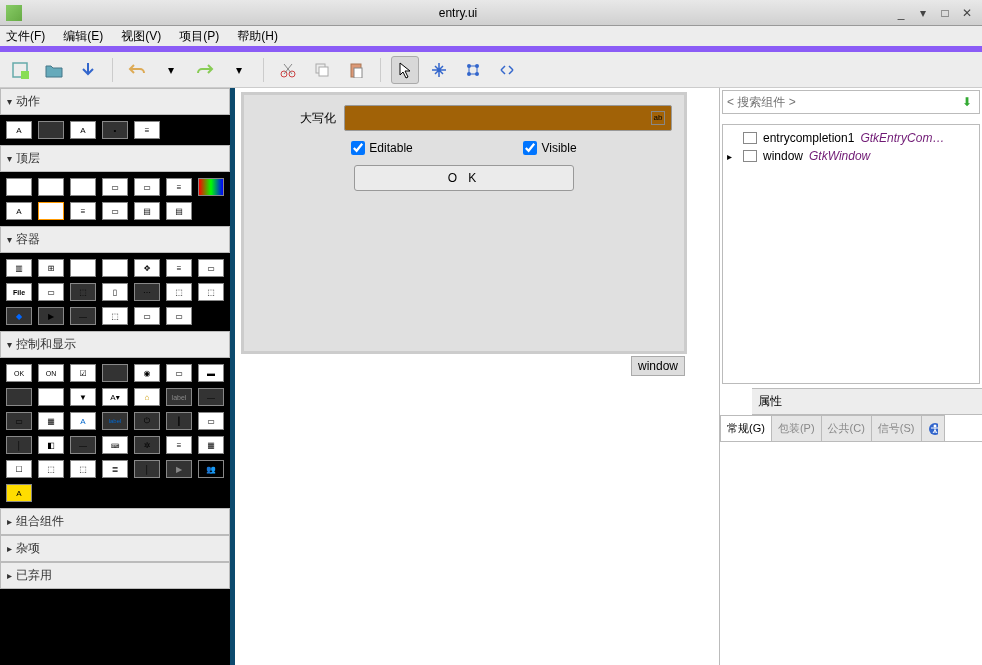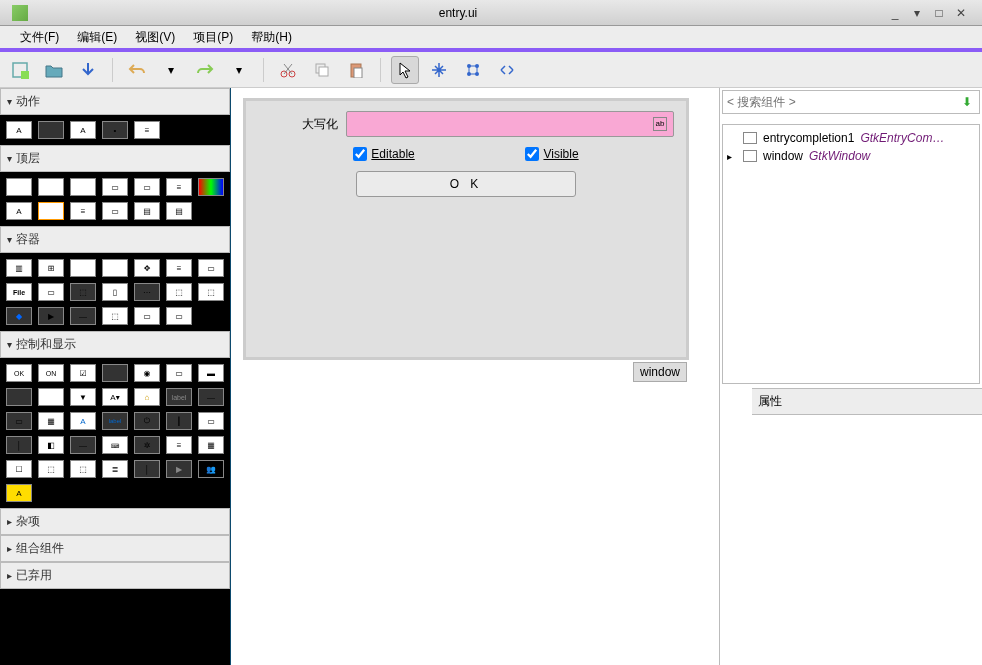--- a/index.html
+++ b/index.html
@@ -1,52 +1,52 @@
 <!DOCTYPE html>
 <html><head>
 <meta charset="utf-8">
 <style>
 * { box-sizing: border-box; margin: 0; padding: 0; font-family: sans-serif; font-size: 12px; }
 body { background: #d9d9d9; width: 982px; height: 665px; overflow: hidden; }
 
-.titlebar { height: 26px; background: linear-gradient(#e8e8e8,#d0d0d0); border-bottom: 1px solid #999; display: flex; align-items: center; padding: 0 12px; }
+.titlebar { height: 26px; background: linear-gradient(#e8e8e8,#d0d0d0); border-bottom: 1px solid #999; display: flex; align-items: center; padding: 0 6px; }
 .titlebar .app-icon { width: 16px; height: 16px; background: linear-gradient(135deg,#8c6,#6a4); margin-right: 6px; }
 .titlebar .title { flex: 1; text-align: center; font-weight: 500; }
 .titlebar .winbtn { width: 18px; height: 16px; margin-left: 4px; display: flex; align-items: center; justify-content: center; color: #444; cursor: pointer; }
 
-.menubar { height: 26px; background: #ededed; border-bottom: 4px solid #8b5cf6; display: flex; align-items: center; padding: 0 20px; gap: 18px; }
+.menubar { height: 26px; background: #ededed; border-bottom: 6px solid #8b5cf6; display: flex; align-items: center; padding: 0 6px; gap: 18px; }
 .menubar span { cursor: pointer; }
 
 .toolbar { height: 36px; background: #ededed; border-bottom: 1px solid #ccc; display: flex; align-items: center; padding: 0 6px; gap: 6px; }
 .tbtn { width: 28px; height: 28px; display: flex; align-items: center; justify-content: center; border: 1px solid transparent; border-radius: 3px; cursor: pointer; }
 .tbtn.active { background: #d8d8d8; border: 1px solid #aaa; }
 .tsep { width: 1px; height: 24px; background: #ccc; margin: 0 4px; }
 
 .main { display: flex; height: calc(665px - 26px - 26px - 36px); }
 
 .left-panel { width: 230px; background: #000; display: flex; flex-direction: column; overflow-y: auto; }
 .cat-header { background: #ededed; color: #333; padding: 4px 6px; border: 1px solid #bbb; display: flex; align-items: center; gap: 4px; cursor: pointer; }
 .cat-header::before { content: "▾"; font-size: 10px; }
 .cat-header.collapsed::before { content: "▸"; }
 .cat-body { display: flex; flex-wrap: wrap; gap: 6px; padding: 6px; background: #000; }
 .widget-ico { width: 26px; height: 18px; background: #fff; border: 1px solid #888; display: flex; align-items: center; justify-content: center; font-size: 8px; color: #000; cursor: pointer; }
 .widget-ico.dark { background: #333; }
 .widget-ico.color { background: linear-gradient(90deg,#f00,#0f0,#00f); }
 .widget-ico.orange { border-color:#f90; }
 
-.center-panel { flex: 1; background: #fff; border-left: 1px solid #0c4a6e; border-right: 1px solid #bbb; padding: 6px; display: flex; flex-direction: column; }
+.center-panel { flex: 1; background: #fff; border-left: 5px solid #0c4a6e; border-right: 1px solid #bbb; display: flex; flex-direction: column; }
 .design-area { flex: 1; position: relative; }
 .win-frame { position: absolute; left: 6px; top: 4px; width: 446px; height: 262px; border: 3px solid #ccc; background: #e0e0e0; padding: 10px 12px; display: flex; flex-direction: column; gap: 10px; }
 .row { display: flex; align-items: center; }
 .row.lbl-entry { gap: 8px; }
 .row.lbl-entry .lbl { width: 80px; text-align: right; }
-.entry { flex: 1; height: 26px; border: 1px solid #999; background: #f9a8d4; border-radius: 2px; position: relative; }
+.entry { flex: 1; height: 26px; border: 1px solid #999; background: #a16207; border-radius: 2px; position: relative; }
 .entry .kb-ico { position: absolute; right: 6px; top: 5px; width: 14px; height: 14px; border: 1px solid #888; font-size: 8px; text-align: center; line-height: 12px; }
 .row.checks { justify-content: space-around; padding-left: 40px; padding-right: 40px; }
-.chk { display: flex; align-items: flex-end; gap: 4px; text-decoration: underline; }
+.chk { display: flex; align-items: flex-end; gap: 4px; }
 .chk input { width: 14px; height: 14px; }
 .okbtn { width: 220px; height: 26px; align-self: center; border: 1px solid #999; background: #ebebeb; border-radius: 3px; letter-spacing: 4px; cursor: pointer; }
 .win-label { position: absolute; left: 396px; top: 268px; background: #ddd; border: 1px solid #aaa; padding: 2px 6px; }
 
 .right-panel { width: 262px; background: #fff; display: flex; flex-direction: column; }
 .search-row { border: 1px solid #bbb; margin: 2px; padding: 3px 4px; display: flex; align-items: center; gap: 4px; }
 .search-row input { flex: 1; border: none; outline: none; color: #0f766e; }
 .search-row .arrow { width: 16px; height: 16px; display: flex; align-items: center; justify-content: center; color: #3a3; }
 .tree { flex: 0 0 260px; border: 1px solid #bbb; margin: 8px 2px 4px 2px; padding: 4px; }
 .tree-row { display: flex; align-items: center; gap: 6px; padding: 2px 0; }
@@ -246,22 +246,22 @@
       <div class="widget-ico">☐</div>
       <div class="widget-ico">⬚</div>
       <div class="widget-ico">⬚</div>
       <div class="widget-ico">≣</div>
       <div class="widget-ico dark">│</div>
       <div class="widget-ico dark" style="color:#888">▶</div>
       <div class="widget-ico dark" style="background:#000">👥</div>
       <div class="widget-ico" style="background:#fd0">A</div>
     </div>
 
+    <div class="cat-header collapsed">组合组件</div>
     <div class="cat-header collapsed">杂项</div>
-    <div class="cat-header collapsed">组合组件</div>
     <div class="cat-header collapsed">已弃用</div>
   </div>
 
   <div class="center-panel">
     <div class="design-area">
       <div class="win-frame">
         <div class="row lbl-entry">
           <div class="lbl">大写化</div>
           <div class="entry">
             <div class="kb-ico">ab</div>
@@ -296,16 +296,29 @@
         <span class="wtype">GtkEntryCom…</span>
       </div>
       <div class="tree-row">
         <span class="exp">▸</span>
         <span class="tico"></span>
         <span class="wname">window</span>
         <span class="wtype">GtkWindow</span>
       </div>
     </div>
     <div class="prop-head">属性</div>
+    <div class="prop-tabs">
+      <div class="prop-tab active">常规(G)</div>
+      <div class="prop-tab">包装(P)</div>
+      <div class="prop-tab">公共(C)</div>
+      <div class="prop-tab">信号(S)</div>
+      <div class="prop-tab icon">
+          <svg width="14" height="14">
+            <circle cx="7" cy="7" r="6" fill="#36c"></circle>
+            <circle cx="7" cy="4" r="1.5" fill="#fff"></circle>
+            <path d="M3 6h8M7 6v5M5 11l2-3 2 3" stroke="#fff" fill="none"></path>
+          </svg>
+        </div>
+    </div>
     <div class="prop-body"></div>
   </div>
 
 </div>
 
 </body></html>

